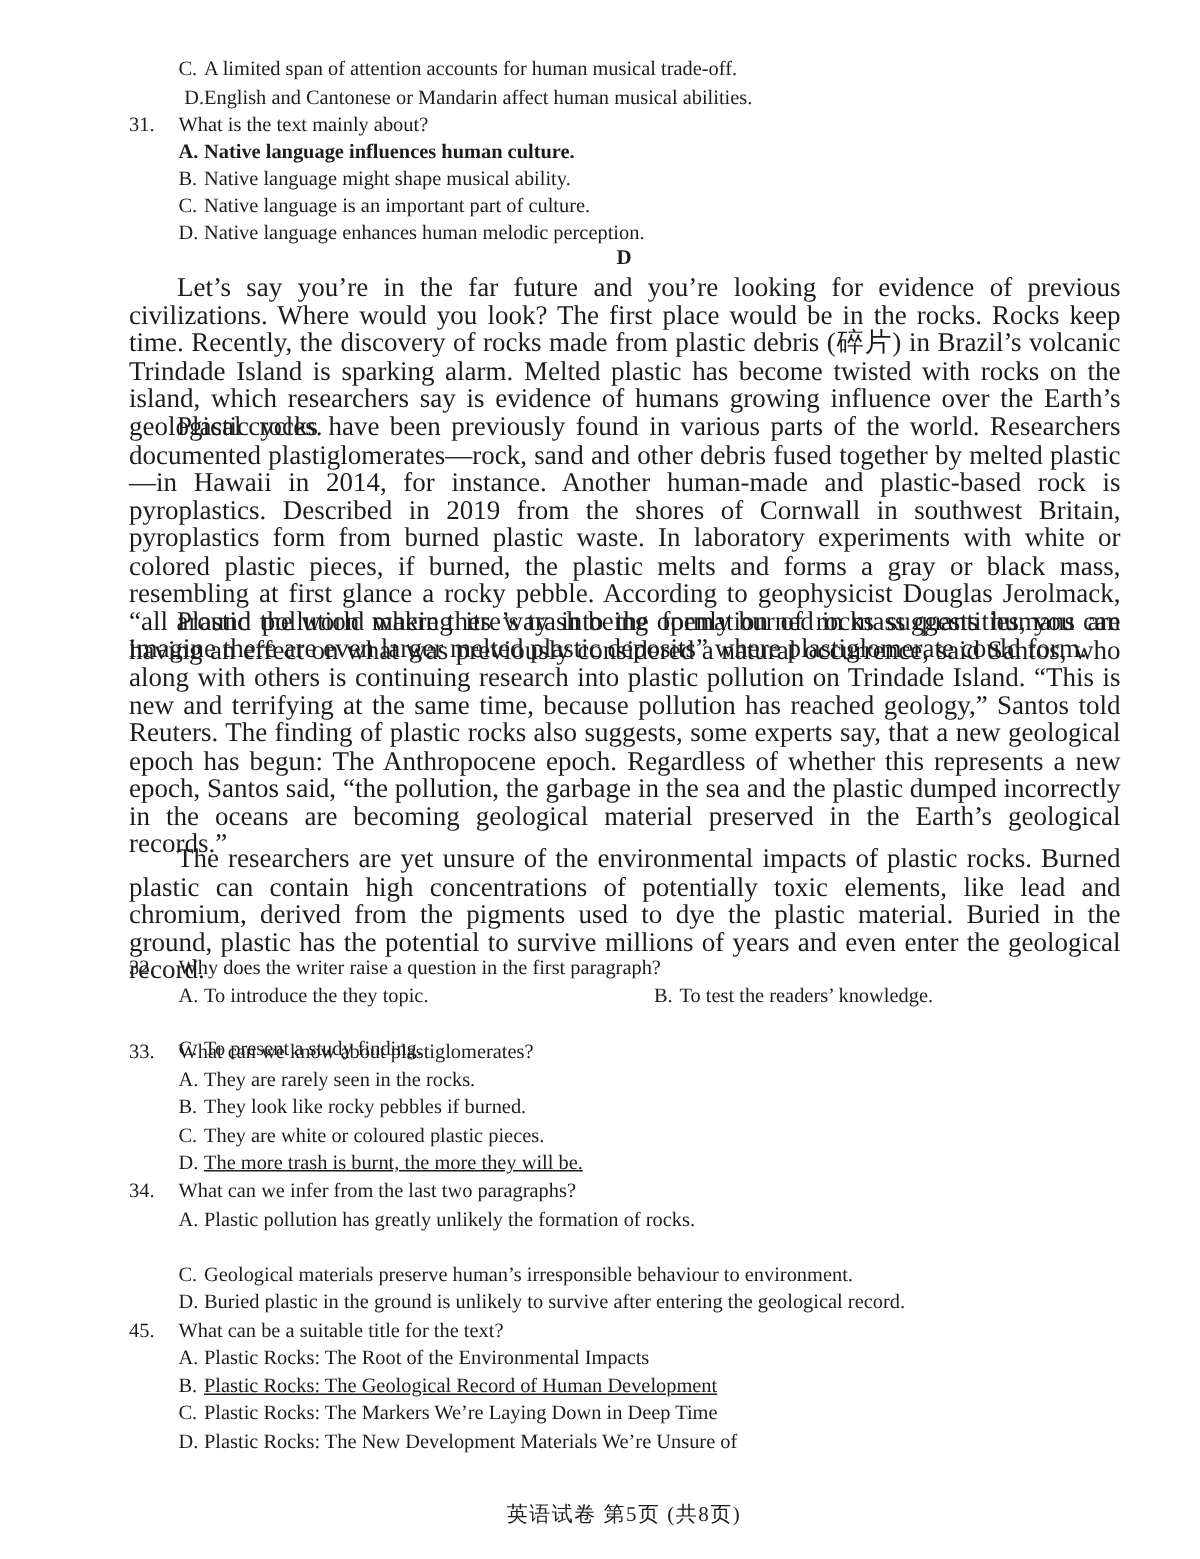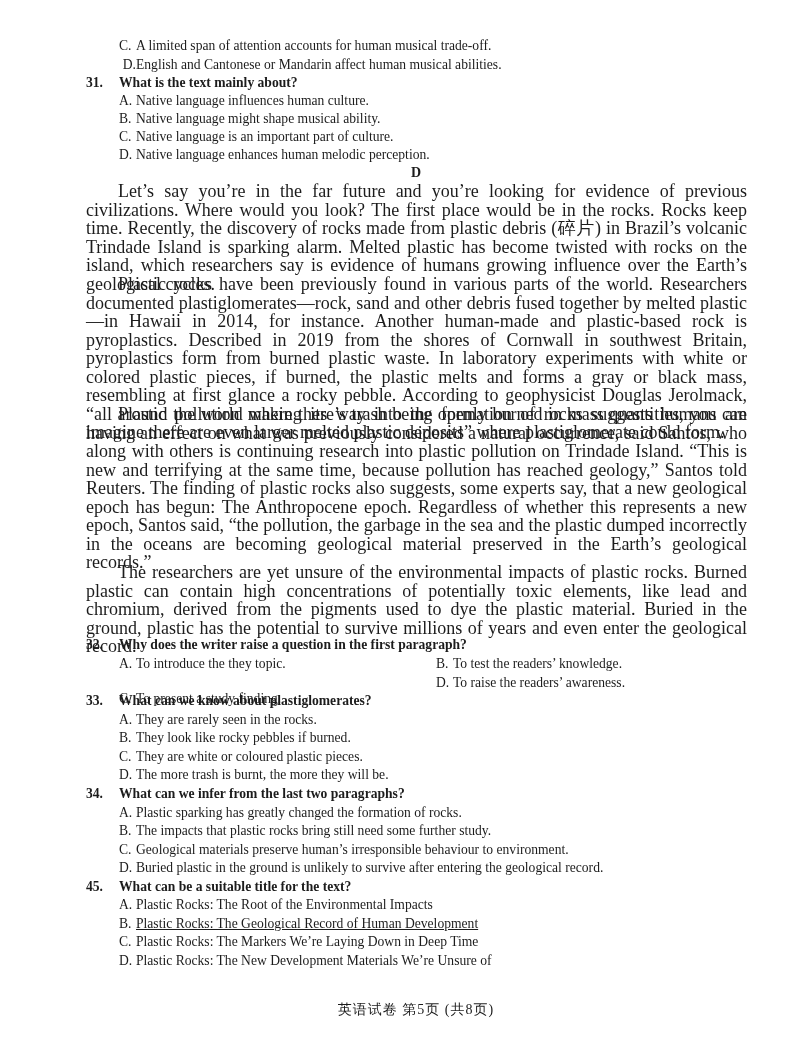--- a/index.html
+++ b/index.html
@@ -2,21 +2,21 @@
 <html><head>
 <meta charset="utf-8">
 <style>
   html, body { margin:0; padding:0; background:#ffffff; }
   body { width:800px; height:1039px; position:relative; overflow:hidden;
          font-family:"Liberation Serif", "DejaVu Serif", serif; color:#1c1c1c; }
   .page { position:absolute; left:16px; top:0; width:788px; height:1039px; }
   .line { position:absolute; font-size:13.6px; line-height:18px; white-space:nowrap; }
   .opt { left:103px; }
   .opt .lt { display:inline-block; width:17px; }
-  .q { left:70px;font-weight:bold; }
+  .q { left:70px; }
   .q .num { display:inline-block; width:33px; }
   .sec { left:0; width:800px; text-align:center; font-weight:bold; font-size:14px; }
   .para { position:absolute; left:70px; width:661px; font-size:18px; line-height:18.55px;
           text-align:justify; text-indent:32px; margin:0; }
   .footer { position:absolute; left:0; width:800px; top:1001px; text-align:center;
             font-size:14px; letter-spacing:1px; }
 </style>
 </head>
 <body>
 
@@ -25,21 +25,21 @@
   <div class="line opt" style="top:37px;">
     <span class="lt">C.</span><span>A limited span of attention accounts for human musical trade-off.</span>
   </div>
   <div class="line opt" style="top:56px;text-align:right;">
     <span class="lt">D.</span><span>English and Cantonese or Mandarin affect human musical abilities.</span>
   </div>
 
   <div class="line q" style="top:74px;">
     <span class="num">31.</span><span>What is the text mainly about?</span>
   </div>
-  <div class="line opt" style="top:92px;">
+  <div class="line opt" style="top:92px;font-weight:bold;">
     <span class="lt">A.</span><span>Native language influences human culture.</span>
   </div>
   <div class="line opt" style="top:110px;">
     <span class="lt">B.</span><span>Native language might shape musical ability.</span>
   </div>
   <div class="line opt" style="top:128px;">
     <span class="lt">C.</span><span>Native language is an important part of culture.</span>
   </div>
   <div class="line opt" style="top:146px;">
     <span class="lt">D.</span><span>Native language enhances human melodic perception.</span>
@@ -57,48 +57,42 @@
   </div>
   <div class="line opt" style="top:655px;">
     <span class="lt">A.</span><span>To introduce the they topic.</span>
   </div>
   <div class="line" style="top:655px; left:420px;">
     <span style="display:inline-block;width:17px;">B.</span><span>To test the readers’ knowledge.</span>
   </div>
   <div class="line opt" style="top:674px;margin-top:16px;">
     <span class="lt">C.</span><span>To present a study finding.</span>
   </div>
-  <div class="line" style="top:674px; left:420px;">
-    <span style="display:inline-block;width:17px;">D.</span><span>To raise the readers’ awareness.</span>
-  </div>
 
   <div class="line q" style="top:692px;">
     <span class="num">33.</span><span>What can we know about plastiglomerates?</span>
   </div>
   <div class="line opt" style="top:711px;">
     <span class="lt">A.</span><span>They are rarely seen in the rocks.</span>
   </div>
   <div class="line opt" style="top:729px;">
     <span class="lt">B.</span><span>They look like rocky pebbles if burned.</span>
   </div>
   <div class="line opt" style="top:748px;">
     <span class="lt">C.</span><span>They are white or coloured plastic pieces.</span>
   </div>
-  <div class="line opt" style="top:766px;">
+  <div class="line opt" style="top:766px;text-decoration:underline;">
     <span class="lt">D.</span><span>The more trash is burnt, the more they will be.</span>
   </div>
 
   <div class="line q" style="top:785px;">
     <span class="num">34.</span><span>What can we infer from the last two paragraphs?</span>
   </div>
   <div class="line opt" style="top:804px;">
-    <span class="lt">A.</span><span>Plastic sparking has greatly changed the formation of rocks.</span>
-  </div>
-  <div class="line opt" style="top:822px;">
-    <span class="lt">B.</span><span>The impacts that plastic rocks bring still need some further study.</span>
+    <span class="lt">A.</span><span>Plastic pollution has greatly unlikely the formation of rocks.</span>
   </div>
   <div class="line opt" style="top:841px;">
     <span class="lt">C.</span><span>Geological materials preserve human’s irresponsible behaviour to environment.</span>
   </div>
   <div class="line opt" style="top:859px;">
     <span class="lt">D.</span><span>Buried plastic in the ground is unlikely to survive after entering the geological record.</span>
   </div>
 
   <div class="line q" style="top:878px;">
     <span class="num">45.</span><span>What can be a suitable title for the text?</span>

